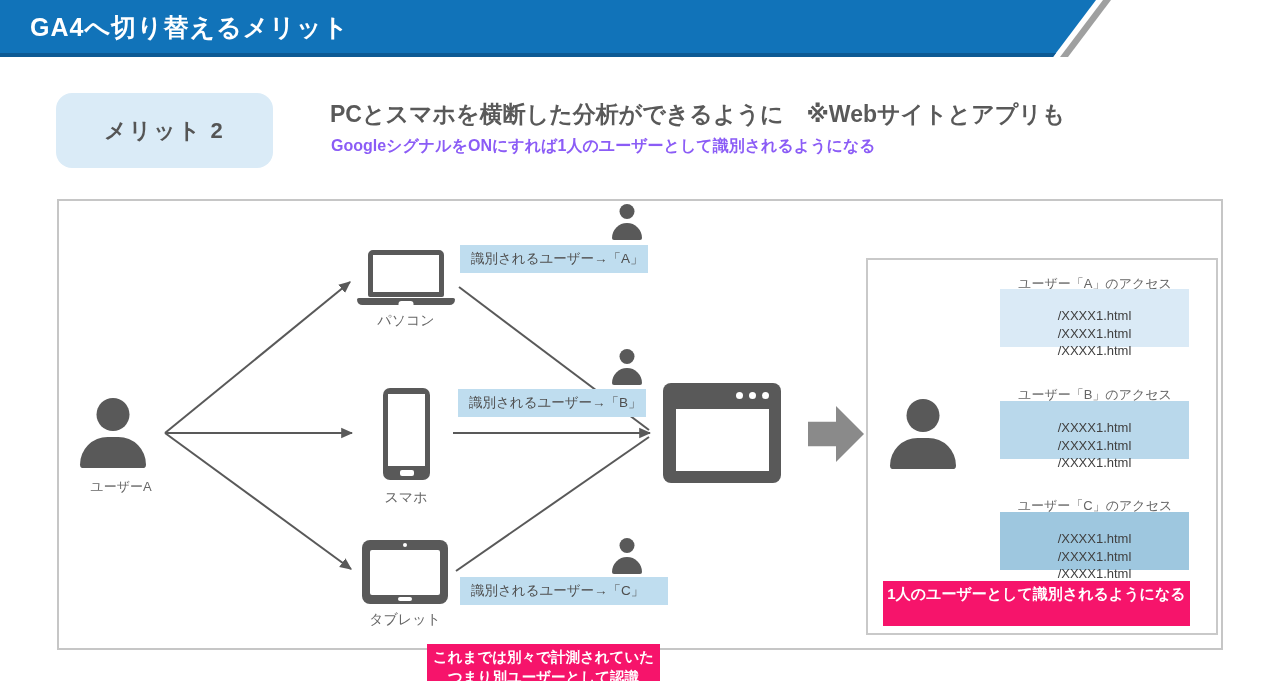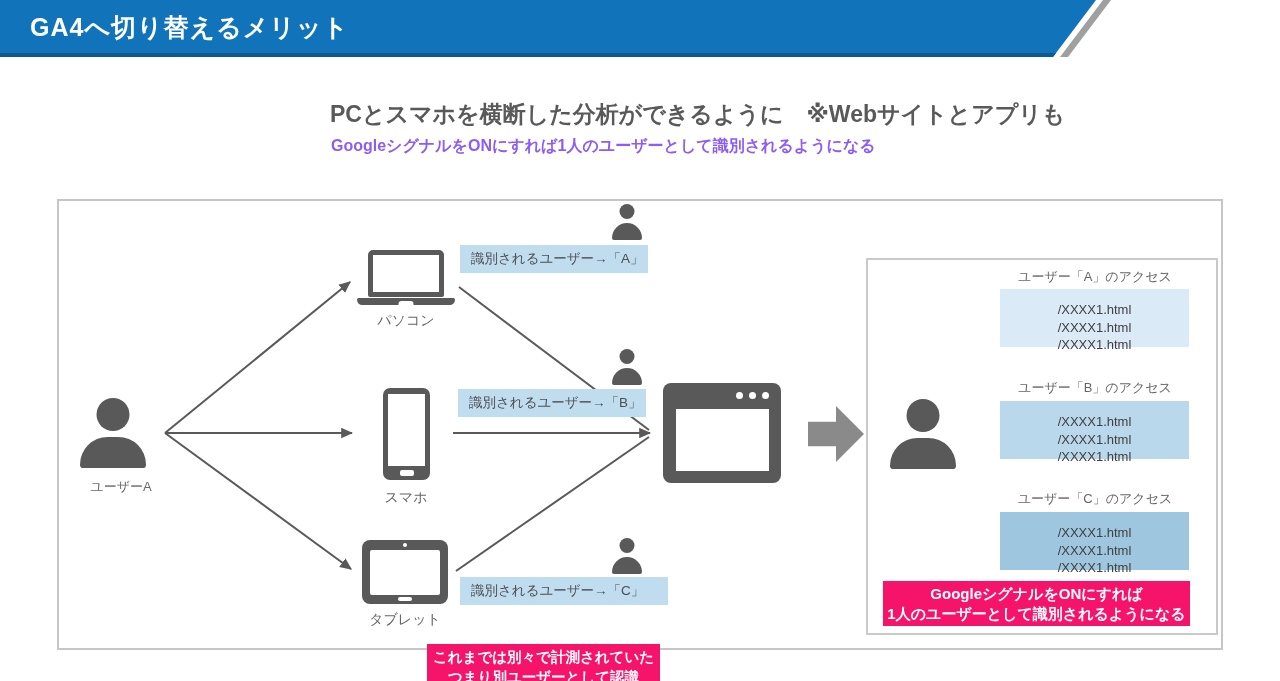--- a/index.html
+++ b/index.html
@@ -78,23 +78,23 @@
     clip-path:polygon(0 28%,50% 28%,50% 0,100% 50%,50% 100%,50% 72%,0 72%); }
 
   
   .dev-label { position:absolute; width:100px; text-align:center; font-size:14px; color:#666; }
   .user-label { position:absolute; left:57px; top:478px; width:112px; text-align:center;
     font-size:13px; color:#666;padding-left:16px; }
   .id-label { position:absolute; height:28px; background:#BFDDEF; color:#4F4F4F;
     font-size:13.5px; line-height:28px; padding-left:11px; }
 
   .sec-title { position:absolute; left:1000px; width:190px; text-align:center;
-    font-size:13px; color:#666; }
+    font-size:13px; color:#666;margin-top:7px; }
   .access-box { position:absolute; left:1000px; width:189px; height:58px; text-align:center;
-    font-size:13px; color:#404040; line-height:17.5px; padding-top:12px; }
+    font-size:13px; color:#404040; line-height:17.5px; padding-top:18px; }
   .access-a { background:#DAEAF6; }
   .access-b { background:#B9D8EB; }
   .access-c { background:#9EC7DF; }
 
   .note { position:absolute; background:#F6146B; color:#fff; font-weight:bold;
     text-align:center; }
   .panel-note { left:883px; top:581px; width:307px; height:45px; font-size:15px;
     line-height:20px; padding-top:3px; }
   .bottom-note { left:427px; top:644px; width:233px; height:52px; font-size:14.5px;
     line-height:20px; padding-top:3px; }
@@ -105,20 +105,21 @@
 <div id="canvas">
 
   <div class="header">
     <div class="header-blue">
       <div class="header-blue-edge"></div>
     </div>
     <div class="header-stripe"></div>
     <div class="header-title">GA4へ切り替えるメリット</div>
   </div>
 
+  <div class="merit-badge">メリット 2</div>
   <div class="merit-title">PCとスマホを横断した分析ができるように　※Webサイトとアプリも</div>
   <div class="merit-subtitle">GoogleシグナルをONにすれば1人のユーザーとして識別されるようになる</div>
 
   <div class="main-box"></div>
   <div class="result-panel"></div>
 
   <svg class="connectors" width="1280" height="681">
     <defs>
       <marker id="ah" viewBox="0 0 10 10" markerUnits="userSpaceOnUse" markerWidth="12" markerHeight="12" refX="9" refY="5" orient="auto">
         <path d="M0,0.6 L10,5 L0,9.4 z" fill="#595959"></path>
@@ -208,21 +209,20 @@
   </div>
 
   <div class="sec-title" style="top:490px;">ユーザー「C」のアクセス</div>
   <div class="access-box access-c" style="top:512px;">
     <div>/XXXX1.html</div>
     <div>/XXXX1.html</div>
     <div>/XXXX1.html</div>
   </div>
 
   <div class="note panel-note">
-    <div>GoogleシグナルをONにすれば</div>
     <div>1人のユーザーとして識別されるようになる</div>
   </div>
 
   <div class="note bottom-note">
     <div>これまでは別々で計測されていた</div>
     <div>つまり別ユーザーとして認識</div>
   </div>
 
 </div>
 

